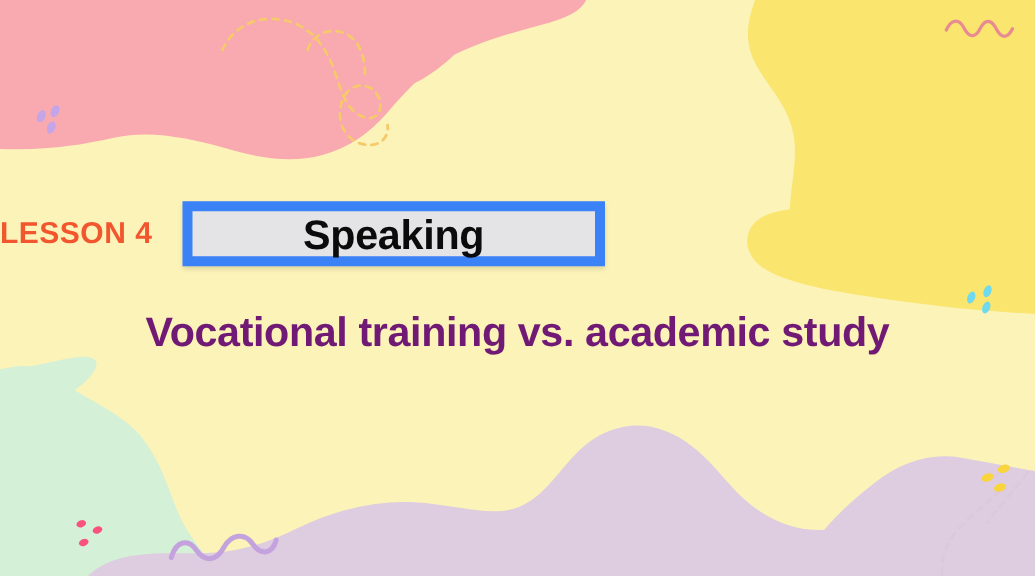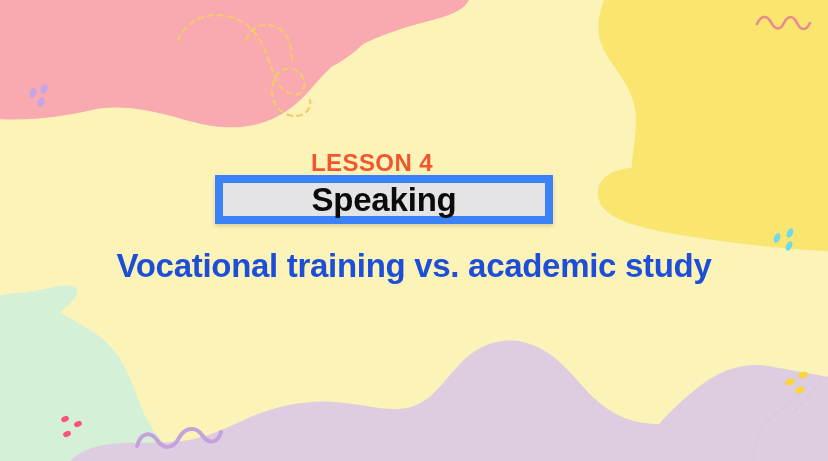--- a/index.html
+++ b/index.html
@@ -30,22 +30,21 @@
   }
   
   .heading-row {
     position: absolute;
     left: 0;
     top: 158px;
     width: 768px;
     height: 58px;
     display: flex;
     align-items: center;
-    justify-content: center;
-    flex-direction: column;
+    justify-content: flex-start;
   }
   .lesson-label {
     color: #F2562E;
     font-size: 24px;
     font-weight: bold;
     letter-spacing: 0.4px;
     white-space: nowrap;
     margin-right: 24px;
     line-height: 1;
   }
@@ -67,21 +66,21 @@
     line-height: 1;
     letter-spacing: -0.2px;
   }
   
   .main-title {
     position: absolute;
     left: 0;
     top: 246px;
     width: 828px;
     text-align: center;
-    color: #1d4ed8;
+    color: #701a75;
     font-size: 33px;
     font-weight: bold;
     line-height: 1.2;
     letter-spacing: -0.3px;
   }
 </style>
 </head>
 <body>
 
 <div id="slide">

